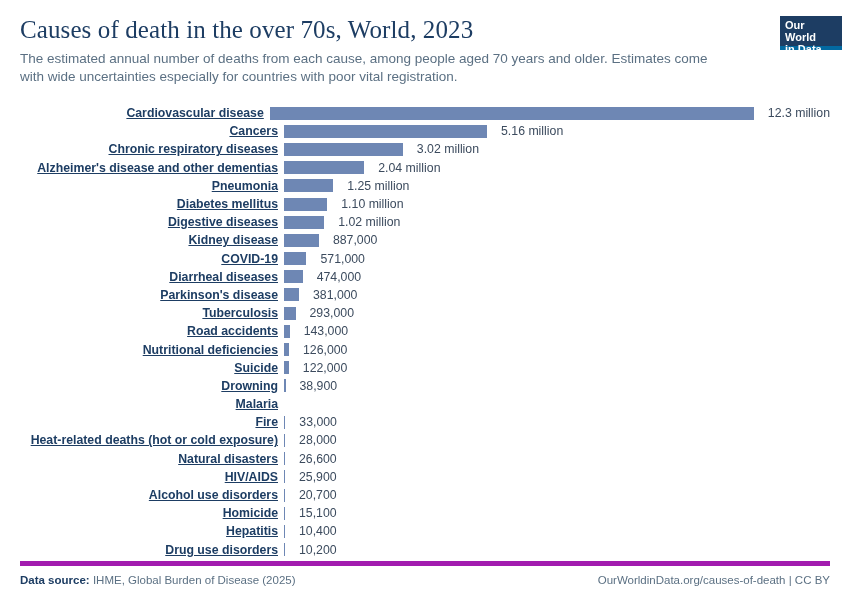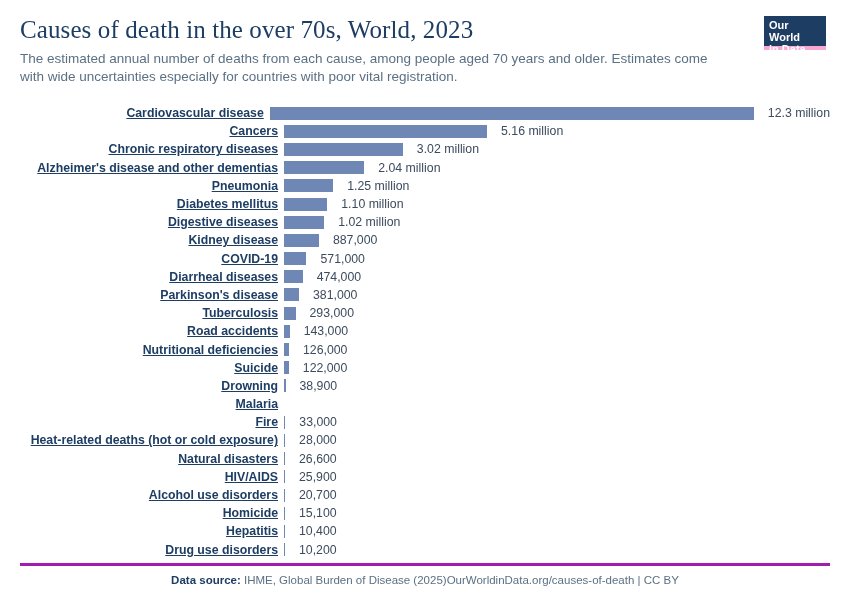--- a/index.html
+++ b/index.html
@@ -32,32 +32,32 @@
   .subtitle {
     font-size: 13.5px;
     line-height: 18px;
     color: #5b7083;
     max-width: 710px;
     margin: 0;
   }
   .owid-logo {
     position: absolute;
     top: 16px;
-    right: 24px;
+    right: 8px;
     width: 62px;
     height: 34px;
     background: #1d3d63;
     color: #ffffff;
     font-family: "Liberation Sans", sans-serif;
     font-weight: bold;
     font-size: 11px;
     line-height: 12px;
     padding: 3px 5px 0 5px;
     box-sizing: border-box;
-    border-bottom: 4px solid #f9a8d4;
+    border-bottom: 4px solid #0369a1;
   }
   .chart {
     position: relative;
     margin-top: 18px;
     width: 810px;
   }
   .row {
     display: flex;
     align-items: center;
     height: 18.2px;
@@ -89,24 +89,24 @@
     font-size: 12.3px;
     color: #3c4b5e;
     padding-left: 14px;
     white-space: nowrap;
   }
   .footer {
     position: absolute;
     left: 20px;
     right: 20px;
     bottom: 14px;
-    border-top: 3px solid #a21caf;
+    border-top: 5px solid #a21caf;
     padding-top: 8px;
     display: flex;
-    justify-content: center;
+    justify-content: space-between;
     font-size: 11.5px;
     color: #5b7083;
   }
   .footer .src-label {
     font-weight: bold;
     color: #1d3d63;
   }
   .footer-right {
     color: #5b7083;
   }

